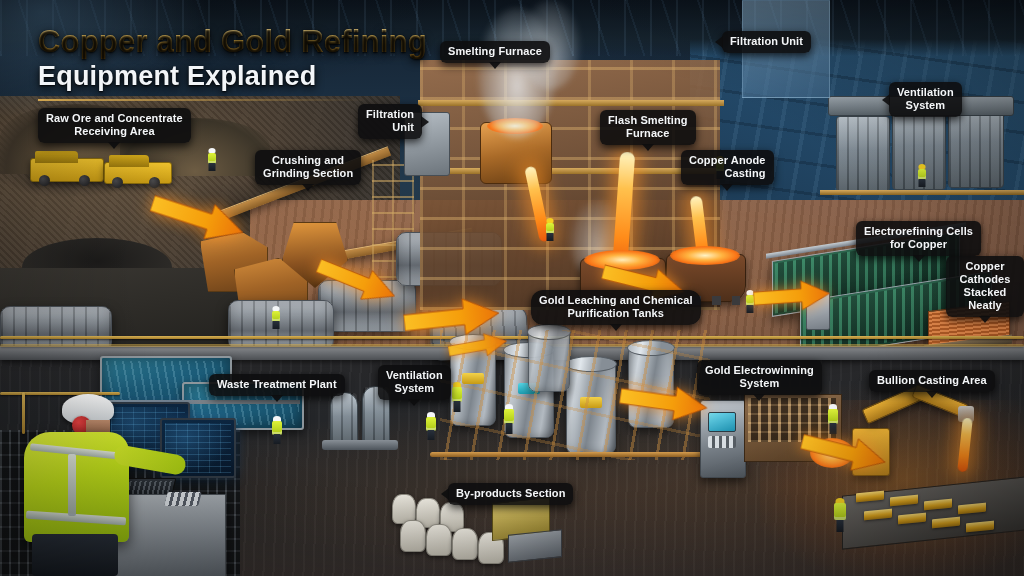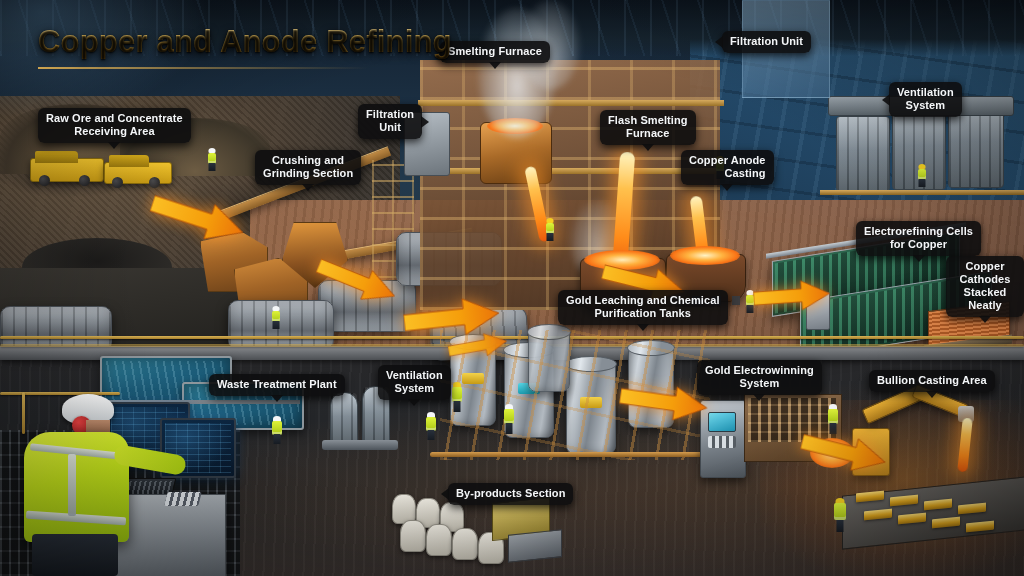--- a/index.html
+++ b/index.html
@@ -733,45 +733,46 @@
   </div>
   <div class="arrow" style="left:430px;top:326px;transform:rotate(-10deg) scale(.62);opacity:.95;">
     <svg width="96" height="40" viewBox="0 0 96 40">
       <path d="M0 12 L60 12 L60 2 L95 20 L60 38 L60 28 L0 28 Z" fill="url(#ag1)" stroke="#b45309" stroke-width="1"></path>
     </svg>
   </div>
 
   <div id="vignette"></div>
 
   <div id="title-block">
-    <div id="title-line1">Copper and Anode Refining</div>
+    <div id="title-line1">Copper and Gold Refining</div>
+    <div id="title-line2">Equipment Explained</div>
     <div id="title-rule"></div>
   </div>
 
   <div id="callout-layer">
       <div class="callout center" style="left: 38px; top: 108px;">Raw Ore and Concentrate
 Receiving Area<span class="tip down"></span></div>
       <div class="callout center" style="left: 255px; top: 150px;">Crushing and
 Grinding Section<span class="tip down"></span></div>
-      <div class="callout center" style="left: 358px; top: 104px;">Filtration
+      <div class="callout center" style="left: 358px; top: 104px; text-align: right;">Filtration
 Unit<span class="tip right"></span></div>
       <div class="callout center" style="left: 440px; top: 41px;">Smelting Furnace<span class="tip down"></span></div>
       <div class="callout center" style="left: 600px; top: 110px;">Flash Smelting
 Furnace<span class="tip down"></span></div>
       <div class="callout center" style="left: 722px; top: 31px;">Filtration Unit<span class="tip left"></span></div>
       <div class="callout center" style="left: 889px; top: 82px;">Ventilation
 System<span class="tip left"></span></div>
       <div class="callout center" style="left: 681px; top: 150px; text-align: right;">Copper Anode
 Casting<span class="tip down"></span></div>
       <div class="callout center" style="left: 856px; top: 221px;">Electrorefining Cells
 for Copper<span class="tip down"></span></div>
       <div class="callout center" style="left: 946px; top: 256px;">Copper
 Cathodes
 Stacked Neatly<span class="tip down"></span></div>
-      <div class="callout center" style="left: 558px; top: 290px;">Gold Leaching and Chemical
+      <div class="callout center" style="left: 531px; top: 290px; border-radius: 12px;">Gold Leaching and Chemical
 Purification Tanks<span class="tip down"></span></div>
       <div class="callout center" style="left: 697px; top: 360px;">Gold Electrowinning
 System<span class="tip down"></span></div>
       <div class="callout center" style="left: 869px; top: 370px;">Bullion Casting Area<span class="tip down"></span></div>
       <div class="callout center" style="left: 209px; top: 374px;">Waste Treatment Plant<span class="tip down"></span></div>
       <div class="callout center" style="left: 378px; top: 365px;">Ventilation
 System<span class="tip down"></span></div>
       <div class="callout center" style="left: 448px; top: 483px;">By-products Section<span class="tip left"></span></div>
     </div>
 

